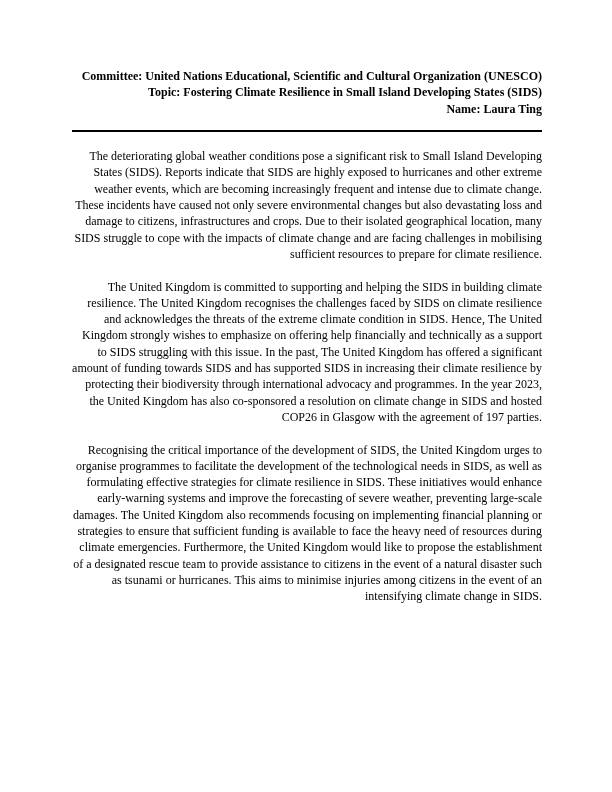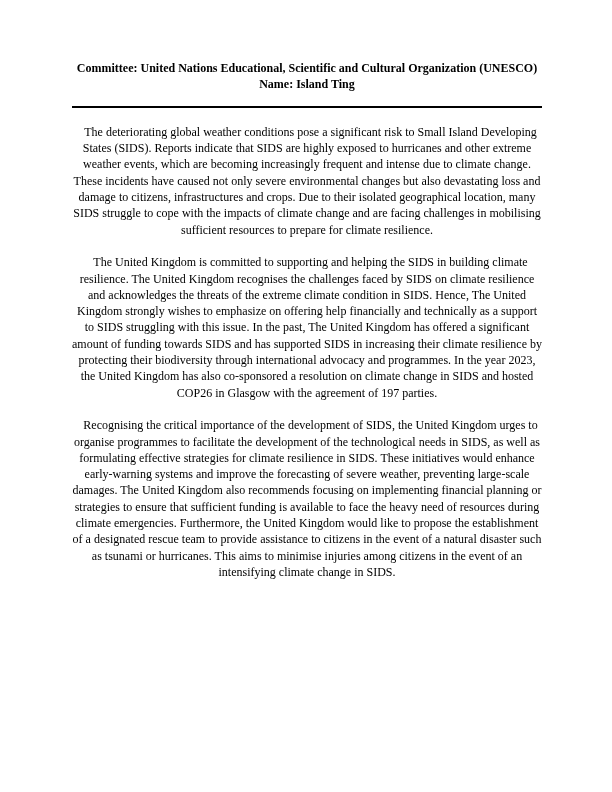--- a/index.html
+++ b/index.html
@@ -12,25 +12,25 @@
     width: 612px;
     height: 792px;
     background: #ffffff;
     color: #000000;
     font-family: "Liberation Serif", "DejaVu Serif", serif;
     overflow: hidden;
   }
   .content {
     position: absolute;
     left: 72px;
-    top: 60px;
+    top: 68px;
     width: 470px;
     font-size: 12px;
     line-height: 16.3px;
-    text-align: center;
+    text-align: right;
   }
   .header-block .header-line {
     font-weight: bold;
   }
   .rule {
     border: none;
     border-top: 2px solid #000000;
     height: 0;
     margin: 13px 0 0 0;
   }
@@ -40,21 +40,22 @@
   }
 </style>
 </head>
 <body>
 
 <div class="page">
   <div class="content">
 
     <div class="header-block">
       <div class="header-line">Committee: United Nations Educational, Scientific and Cultural Organization (UNESCO)</div>
-      <div class="header-line">Name: Island Ting</div>
+      <div class="header-line">Topic: Fostering Climate Resilience in Small Island Developing States (SIDS)</div>
+      <div class="header-line">Name: Laura Ting</div>
     </div>
 
     <hr class="rule">
 
     <p class="body-paragraph">The deteriorating global weather conditions pose a significant risk to Small Island Developing States (SIDS). Reports indicate that SIDS are highly exposed to hurricanes and other extreme weather events, which are becoming increasingly frequent and intense due to climate change. These incidents have caused not only severe environmental changes but also devastating loss and damage to citizens, infrastructures and crops. Due to their isolated geographical location, many SIDS struggle to cope with the impacts of climate change and are facing challenges in mobilising sufficient resources to prepare for climate resilience.</p>
 
     <p class="body-paragraph">The United Kingdom is committed to supporting and helping the SIDS in building climate resilience. The United Kingdom recognises the challenges faced by SIDS on climate resilience and acknowledges the threats of the extreme climate condition in SIDS. Hence, The United Kingdom strongly wishes to emphasize on offering help financially and technically as a support to SIDS struggling with this issue. In the past, The United Kingdom has offered a significant amount of funding towards SIDS and has supported SIDS in increasing their climate resilience by protecting their biodiversity through international advocacy and programmes. In the year 2023, the United Kingdom has also co-sponsored a resolution on climate change in SIDS and hosted COP26 in Glasgow with the agreement of 197 parties.</p>
 
     <p class="body-paragraph">Recognising the critical importance of the development of SIDS, the United Kingdom urges to organise programmes to facilitate the development of the technological needs in SIDS, as well as formulating effective strategies for climate resilience in SIDS. These initiatives would enhance early-warning systems and improve the forecasting of severe weather, preventing large-scale damages. The United Kingdom also recommends focusing on implementing financial planning or strategies to ensure that sufficient funding is available to face the heavy need of resources during climate emergencies. Furthermore, the United Kingdom would like to propose the establishment of a designated rescue team to provide assistance to citizens in the event of a natural disaster such as tsunami or hurricanes. This aims to minimise injuries among citizens in the event of an intensifying climate change in SIDS.</p>
 

